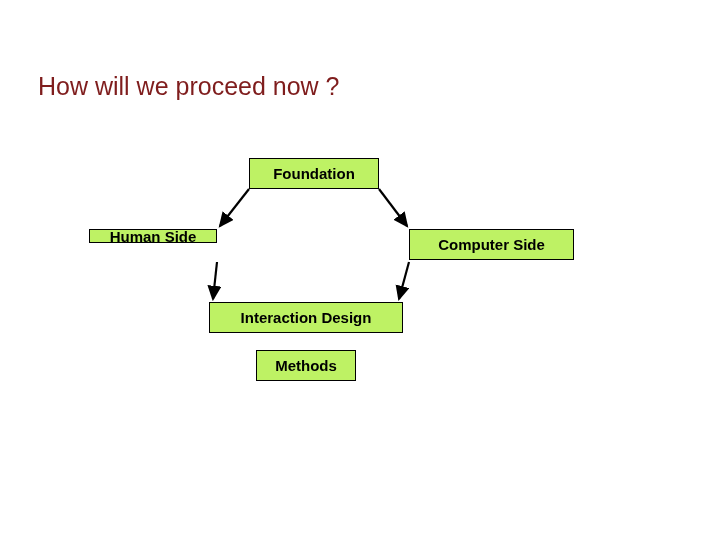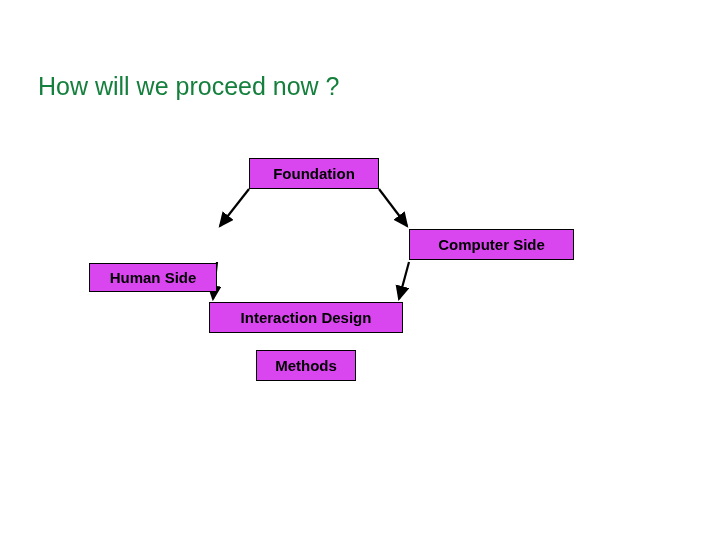--- a/index.html
+++ b/index.html
@@ -24,21 +24,21 @@
   }
 
   
   #slide-title {
     position: absolute;
     left: 38px;
     top: 70px;
     font-size: 25px;
     line-height: 32px;
     font-weight: 400;
-    color: #15803d;
+    color: #7f1d1d;
     white-space: nowrap;
     letter-spacing: 0px;
   }
 
   
   #diagram {
     position: absolute;
     left: 0;
     top: 0;
     width: 720px;
@@ -50,21 +50,21 @@
     left: 0;
     top: 0;
     width: 720px;
     height: 540px;
   }
 
   
   .node-box {
     position: absolute;
     box-sizing: border-box;
-    background: #d946ef;
+    background: #bef264;
     border: 1px solid #000000;
     color: #000000;
     font-weight: bold;
     font-size: 15px;
     display: flex;
     align-items: center;
     justify-content: center;
     white-space: nowrap;
     z-index: 2;
     text-align: right;
@@ -74,22 +74,21 @@
     left: 249px;
     top: 158px;
     width: 130px;
     height: 31px;
   }
 
   #node-human-side {
     left: 89px;
     top: 229px;
     width: 128px;
-    height: 29px;
-    margin-top: 34px;
+    height: 14px;
   }
 
   #node-computer-side {
     left: 409px;
     top: 229px;
     width: 165px;
     height: 31px;
   }
 
   #node-interaction-design {

